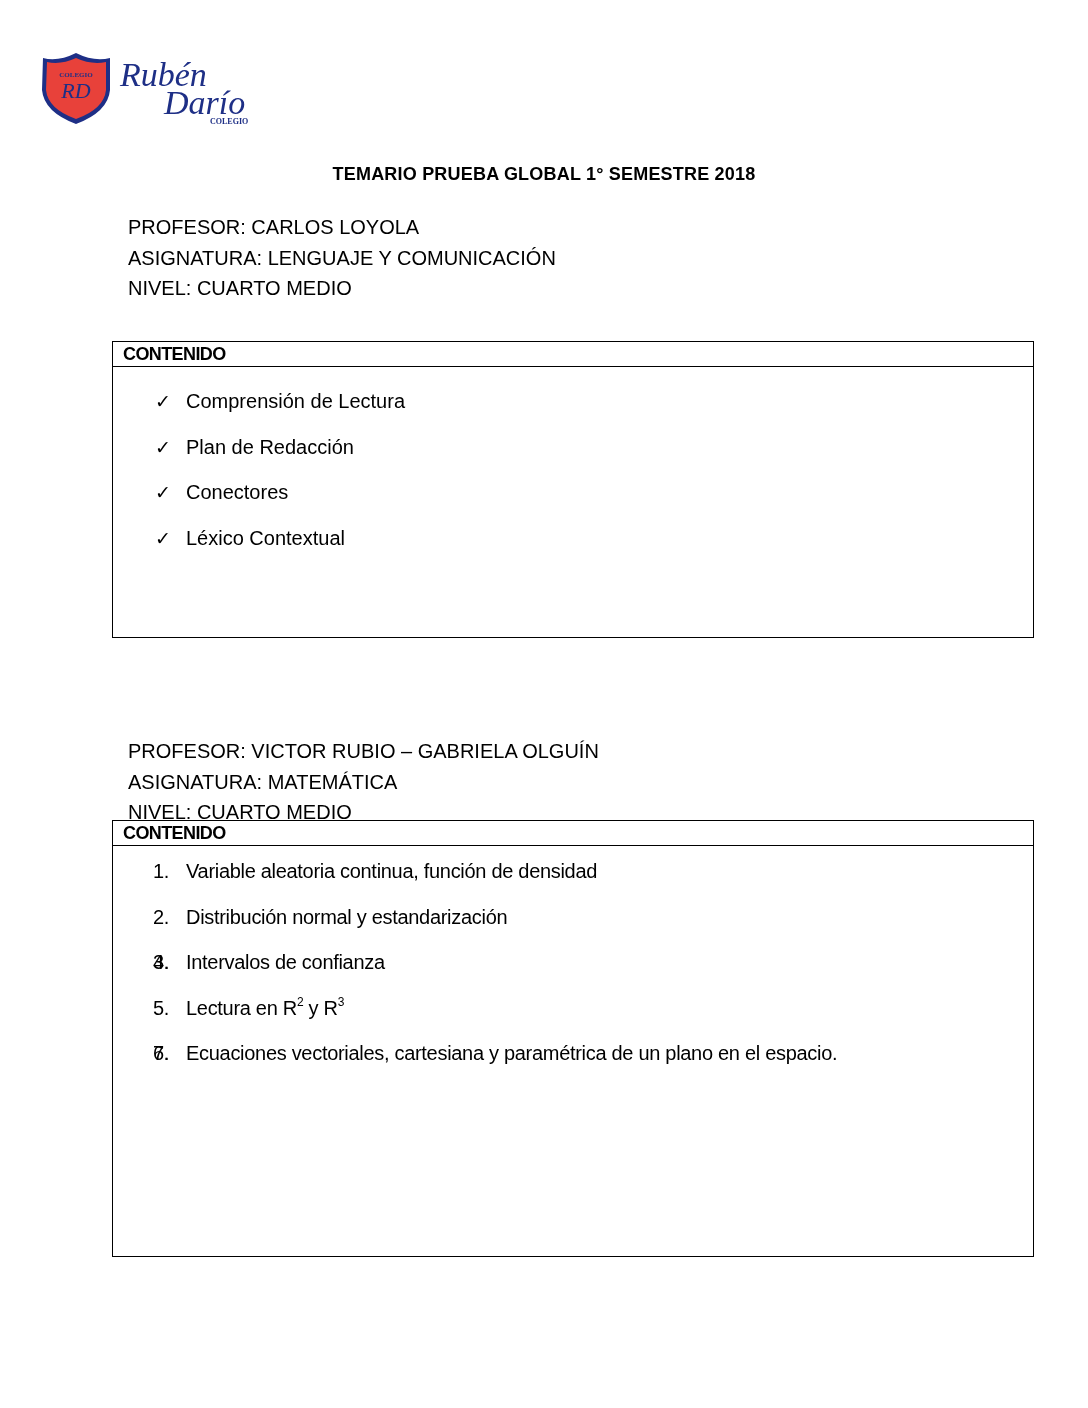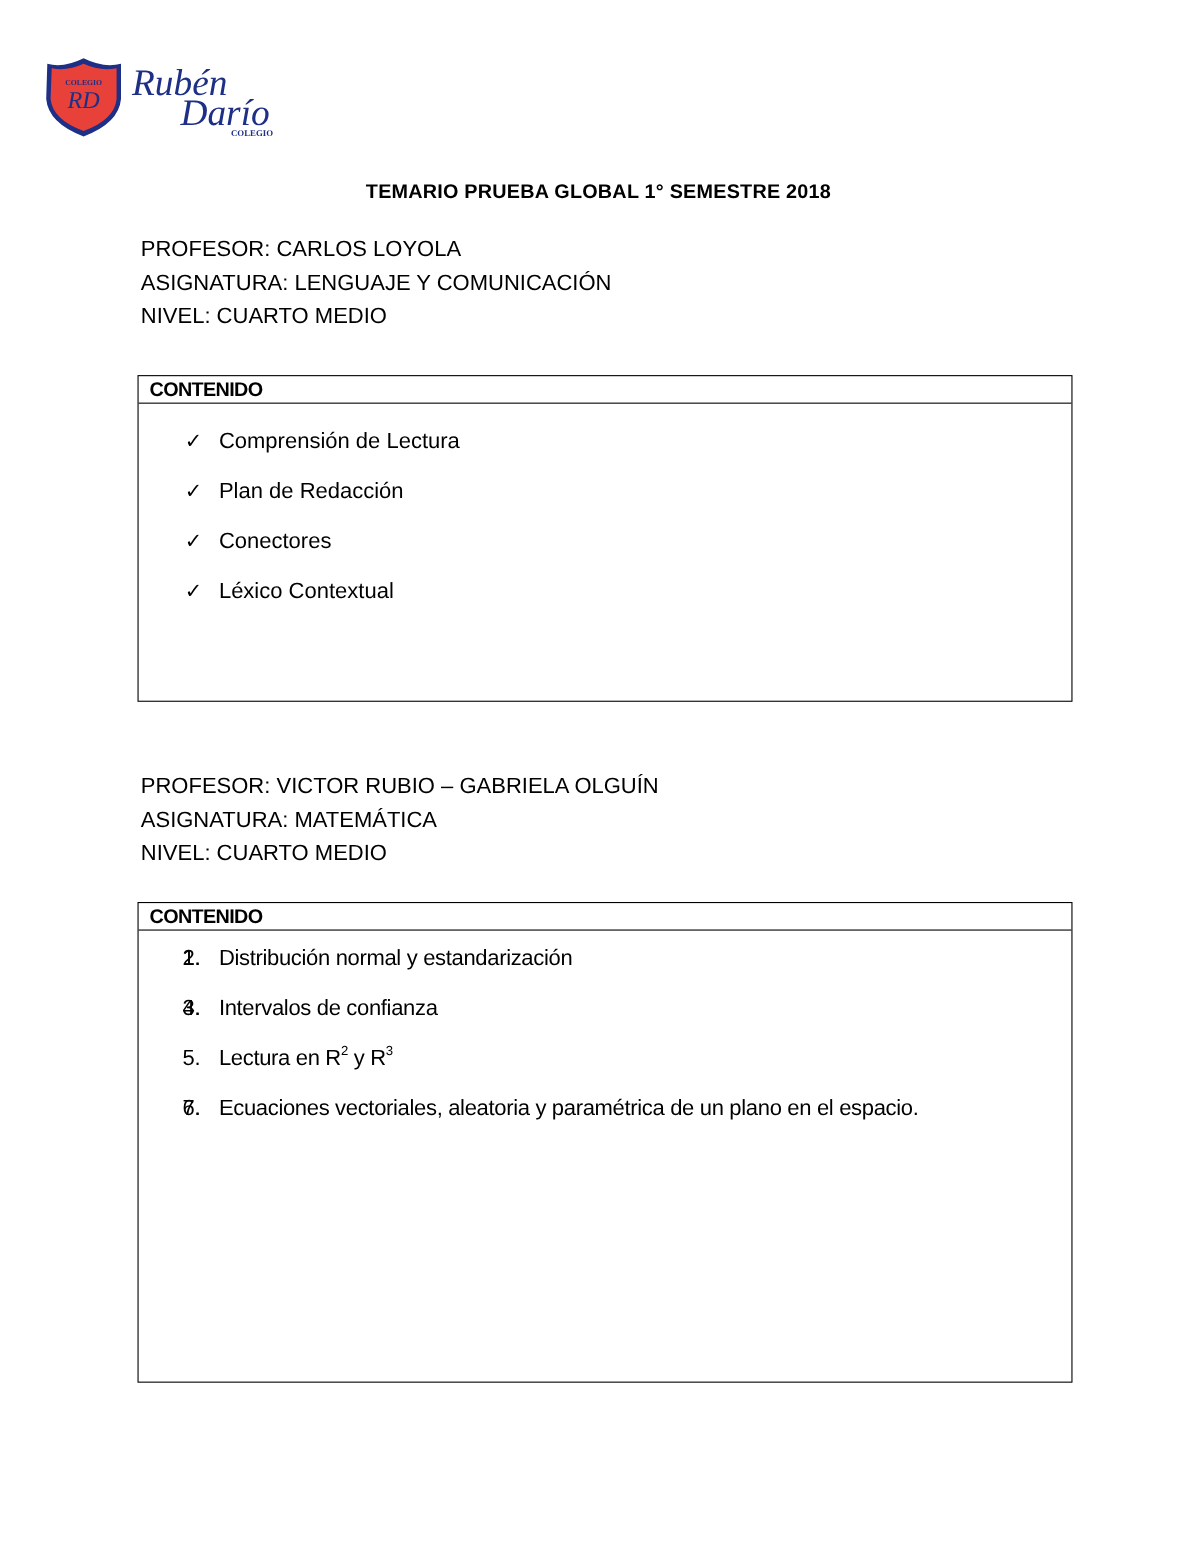--- a/index.html
+++ b/index.html
@@ -3,21 +3,21 @@
 <meta charset="utf-8">
 <style>
   html, body { margin: 0; padding: 0; background: #ffffff; }
   body { width: 1088px; height: 1408px; position: relative; overflow: hidden;
          font-family: "Liberation Sans", "DejaVu Sans", sans-serif; color: #000; }
   .logo { position: absolute; left: 40px; top: 52px; width: 240px; height: 74px; }
   .title { position: absolute; left: 0; width: 1088px; top: 164px; text-align: center;
            font-weight: bold; font-size: 18px; letter-spacing: 0.2px; }
   .meta { position: absolute; left: 128px; font-size: 20px; line-height: 30.5px; }
   .meta div { white-space: nowrap; }
-  .box { position: absolute; left: 125px; width: 850px; border: 1.5px solid #000; box-sizing: border-box; }
+  .box { position: absolute; left: 112px; width: 922px; border: 1.5px solid #000; box-sizing: border-box; }
   .box-head { font-weight: bold; font-size: 18px; letter-spacing: -0.6px; padding: 1px 10px 0 10px;
               border-bottom: 1.5px solid #000; height: 23px; line-height: 23px; transform-origin: left; }
   .box-intro { font-weight: bold; font-style: italic; font-size: 20px; line-height: 35px;
                padding: 4px 10px 0 10px; letter-spacing: -0.2px; }
   .check-list { list-style: none; margin: 12px 0 0 0; padding: 0 0 6px 0; }
   .check-list li { position: relative; padding-left: 73px; font-size: 20px; height: 45.5px; line-height: 45.5px; }
   .check-list .chk { position: absolute; left: 42px; top: 0; font-size: 19px; }
   .num-list { list-style: none; margin: 0; padding: 3px 0 10px 0; }
   .num-list li { position: relative; padding-left: 73px; padding-right: 10px; font-size: 20px;
                  line-height: 45.5px; letter-spacing: -0.3px; }
@@ -50,30 +50,30 @@
 <div class="box" style="top:341px; height:297px;">
   <div class="box-head">CONTENIDO</div>
   <ul class="check-list">
     <li><span class="chk">✓</span><span>Comprensión de Lectura</span></li>
     <li><span class="chk">✓</span><span>Plan de Redacción</span></li>
     <li><span class="chk">✓</span><span>Conectores</span></li>
     <li><span class="chk">✓</span><span>Léxico Contextual</span></li>
   </ul>
 </div>
 
-<div class="meta" style="top:700px;">
+<div class="meta" style="top:736px;">
   <div>PROFESOR: VICTOR RUBIO – GABRIELA OLGUÍN</div>
   <div>ASIGNATURA: MATEMÁTICA</div>
   <div>NIVEL: CUARTO MEDIO</div>
 </div>
 
 <div class="box" style="top:820px; height:437px;">
   <div class="box-head">CONTENIDO</div>
   <ol class="num-list">
-    <li><span class="n">1.</span></li>
+    <li><span class="n">1.</span><span>Variable aleatoria continua, función de densidad</span></li>
     <li><span class="n">2.</span><span>Distribución normal y estandarización</span></li>
     <li><span class="n">3.</span></li>
     <li><span class="n">4.</span><span>Intervalos de confianza</span></li>
     <li><span class="n">5.</span><span>Lectura en R</span><sup>2</sup><span> y R</span><sup>3</sup></li>
     <li><span class="n">6.</span></li>
-    <li><span class="n">7.</span><span>Ecuaciones vectoriales, aleatoria  y paramétrica  de un   plano en el espacio.</span></li>
+    <li><span class="n">7.</span><span>Ecuaciones vectoriales, cartesiana  y paramétrica  de un   plano en el espacio.</span></li>
   </ol>
 </div>
 
 </body></html>

